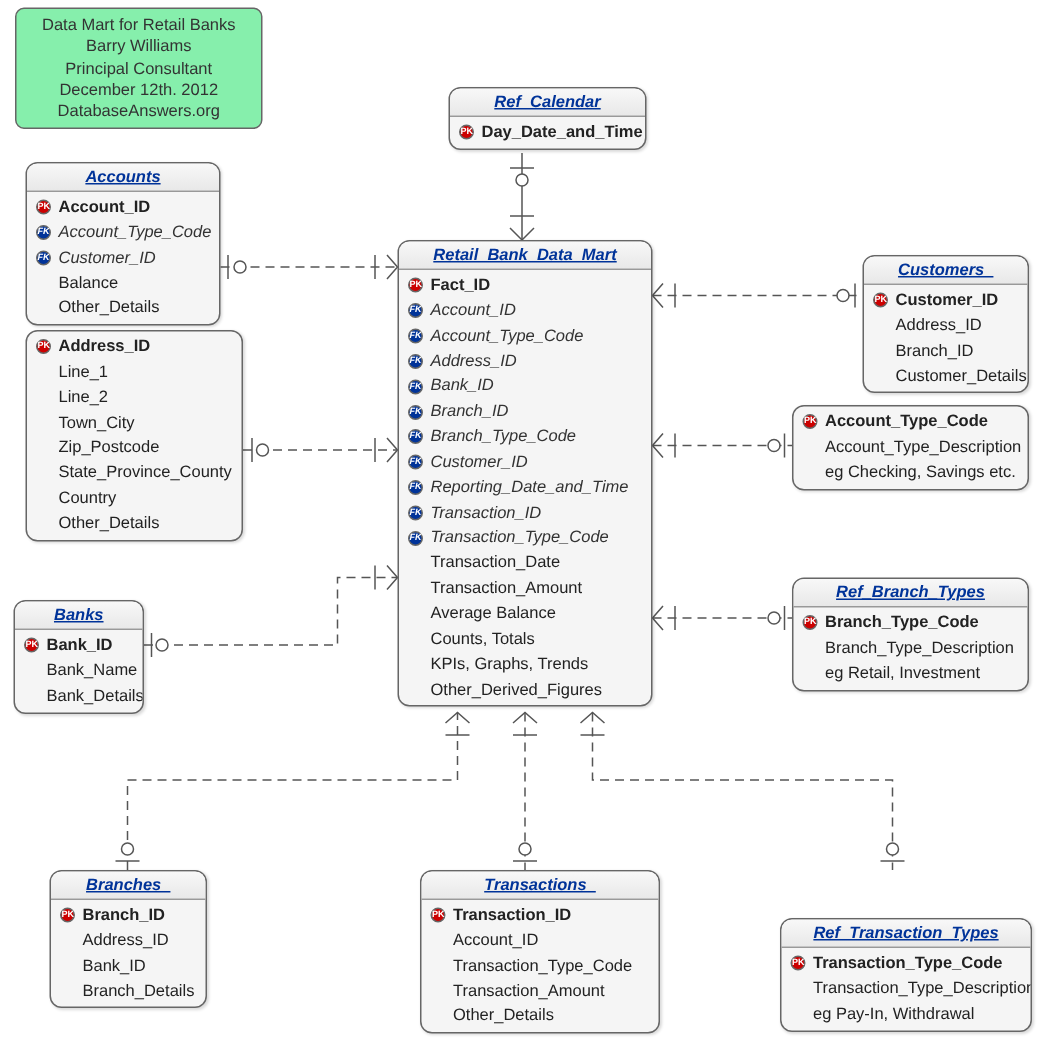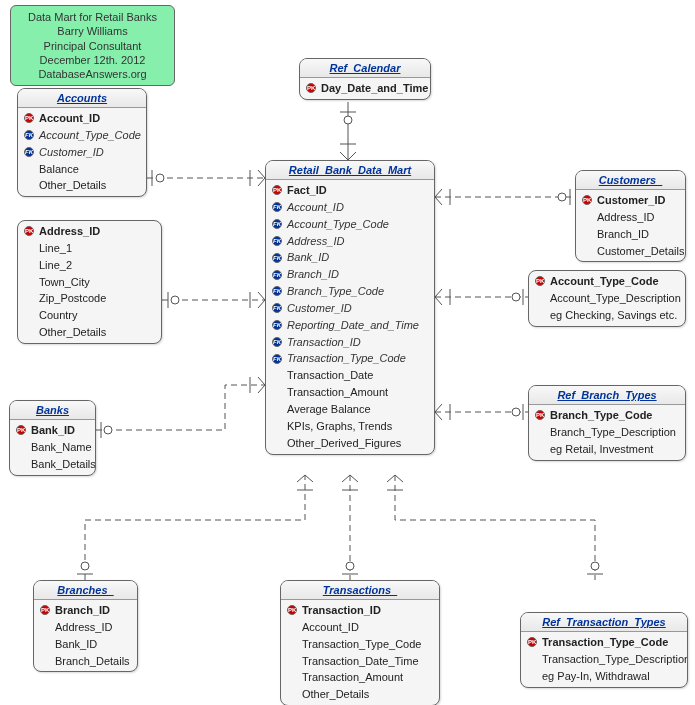--- a/index.html
+++ b/index.html
@@ -171,21 +171,21 @@
     <div class="entity-header">Ref_Calendar</div>
     <div class="entity-body">
       <div class="row bold">
         <span class="keydot">
           <span class="circle pk">PK</span>
         </span>
         <span>Day_Date_and_Time</span>
       </div>
     </div>
   </div>
-<div class="entity" style="left:17px;  top:88px;  width:130px;">
+<div class="entity" style="left:17px;  top:108px;  width:130px;">
     <div class="entity-header">Accounts</div>
     <div class="entity-body">
       <div class="row bold">
         <span class="keydot">
           <span class="circle pk">PK</span>
         </span>
         <span>Account_ID</span>
       </div>
       <div class="row italic">
         <span class="keydot">
@@ -225,20 +225,24 @@
         <span class="spacer"></span>
         <span>Line_2</span>
       </div>
       <div class="row">
         <span class="spacer"></span>
         <span>Town_City</span>
       </div>
       <div class="row">
         <span class="spacer"></span>
         <span>Zip_Postcode</span>
+      </div>
+      <div class="row">
+        <span class="spacer"></span>
+        <span>State_Province_County</span>
       </div>
       <div class="row">
         <span class="spacer"></span>
         <span>Country</span>
       </div>
       <div class="row">
         <span class="spacer"></span>
         <span>Other_Details</span>
       </div>
     </div>
@@ -338,20 +342,24 @@
       <div class="row">
         <span class="spacer"></span>
         <span>Transaction_Amount</span>
       </div>
       <div class="row">
         <span class="spacer"></span>
         <span>Average Balance</span>
       </div>
       <div class="row">
         <span class="spacer"></span>
+        <span>Counts, Totals</span>
+      </div>
+      <div class="row">
+        <span class="spacer"></span>
         <span>KPIs, Graphs, Trends</span>
       </div>
       <div class="row">
         <span class="spacer"></span>
         <span>Other_Derived_Figures</span>
       </div>
     </div>
   </div>
 <div class="entity" style="left:575px; top:170px; width:111px;">
     <div class="entity-header">Customers_</div>
@@ -448,24 +456,20 @@
       <div class="row">
         <span class="spacer"></span>
         <span>Account_ID</span>
       </div>
       <div class="row">
         <span class="spacer"></span>
         <span>Transaction_Type_Code</span>
       </div>
       <div class="row">
         <span class="spacer"></span>
-        <span>Transaction_Date_Time</span>
-      </div>
-      <div class="row">
-        <span class="spacer"></span>
         <span>Transaction_Amount</span>
       </div>
       <div class="row">
         <span class="spacer"></span>
         <span>Other_Details</span>
       </div>
     </div>
   </div>
 <div class="entity" style="left:520px; top:580px; width:168px;margin-top:32px;">
     <div class="entity-header">Ref_Transaction_Types</div>

